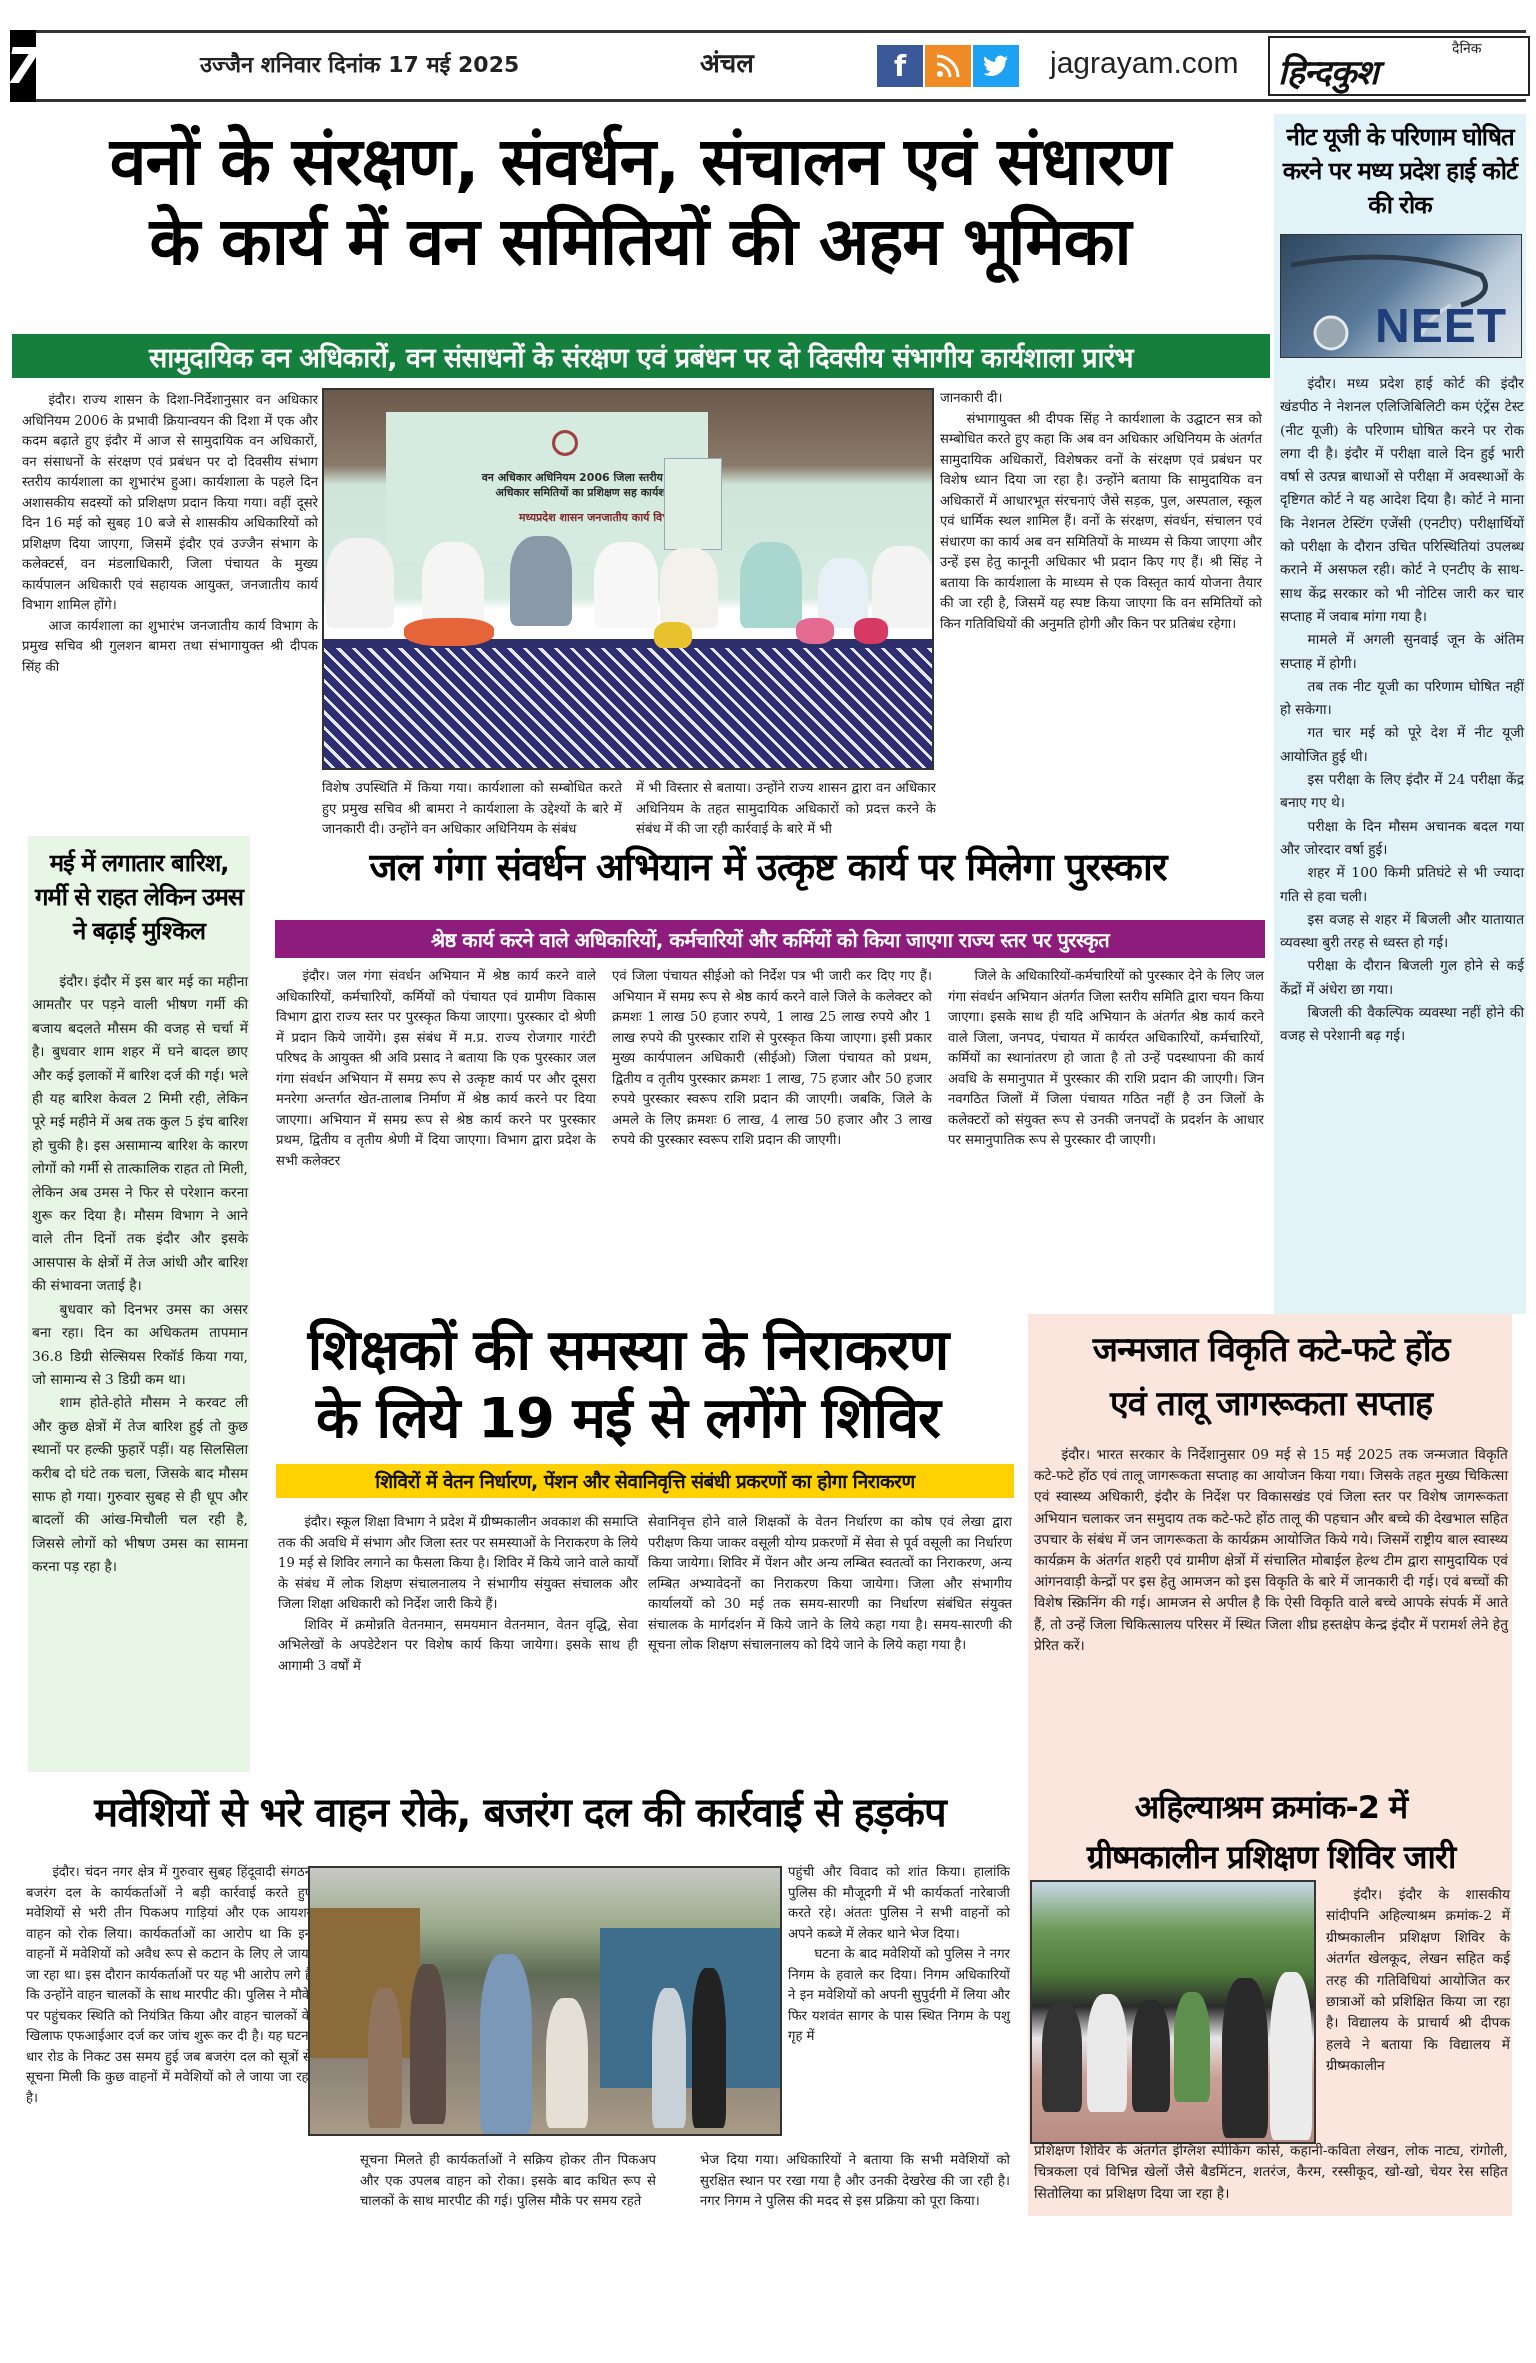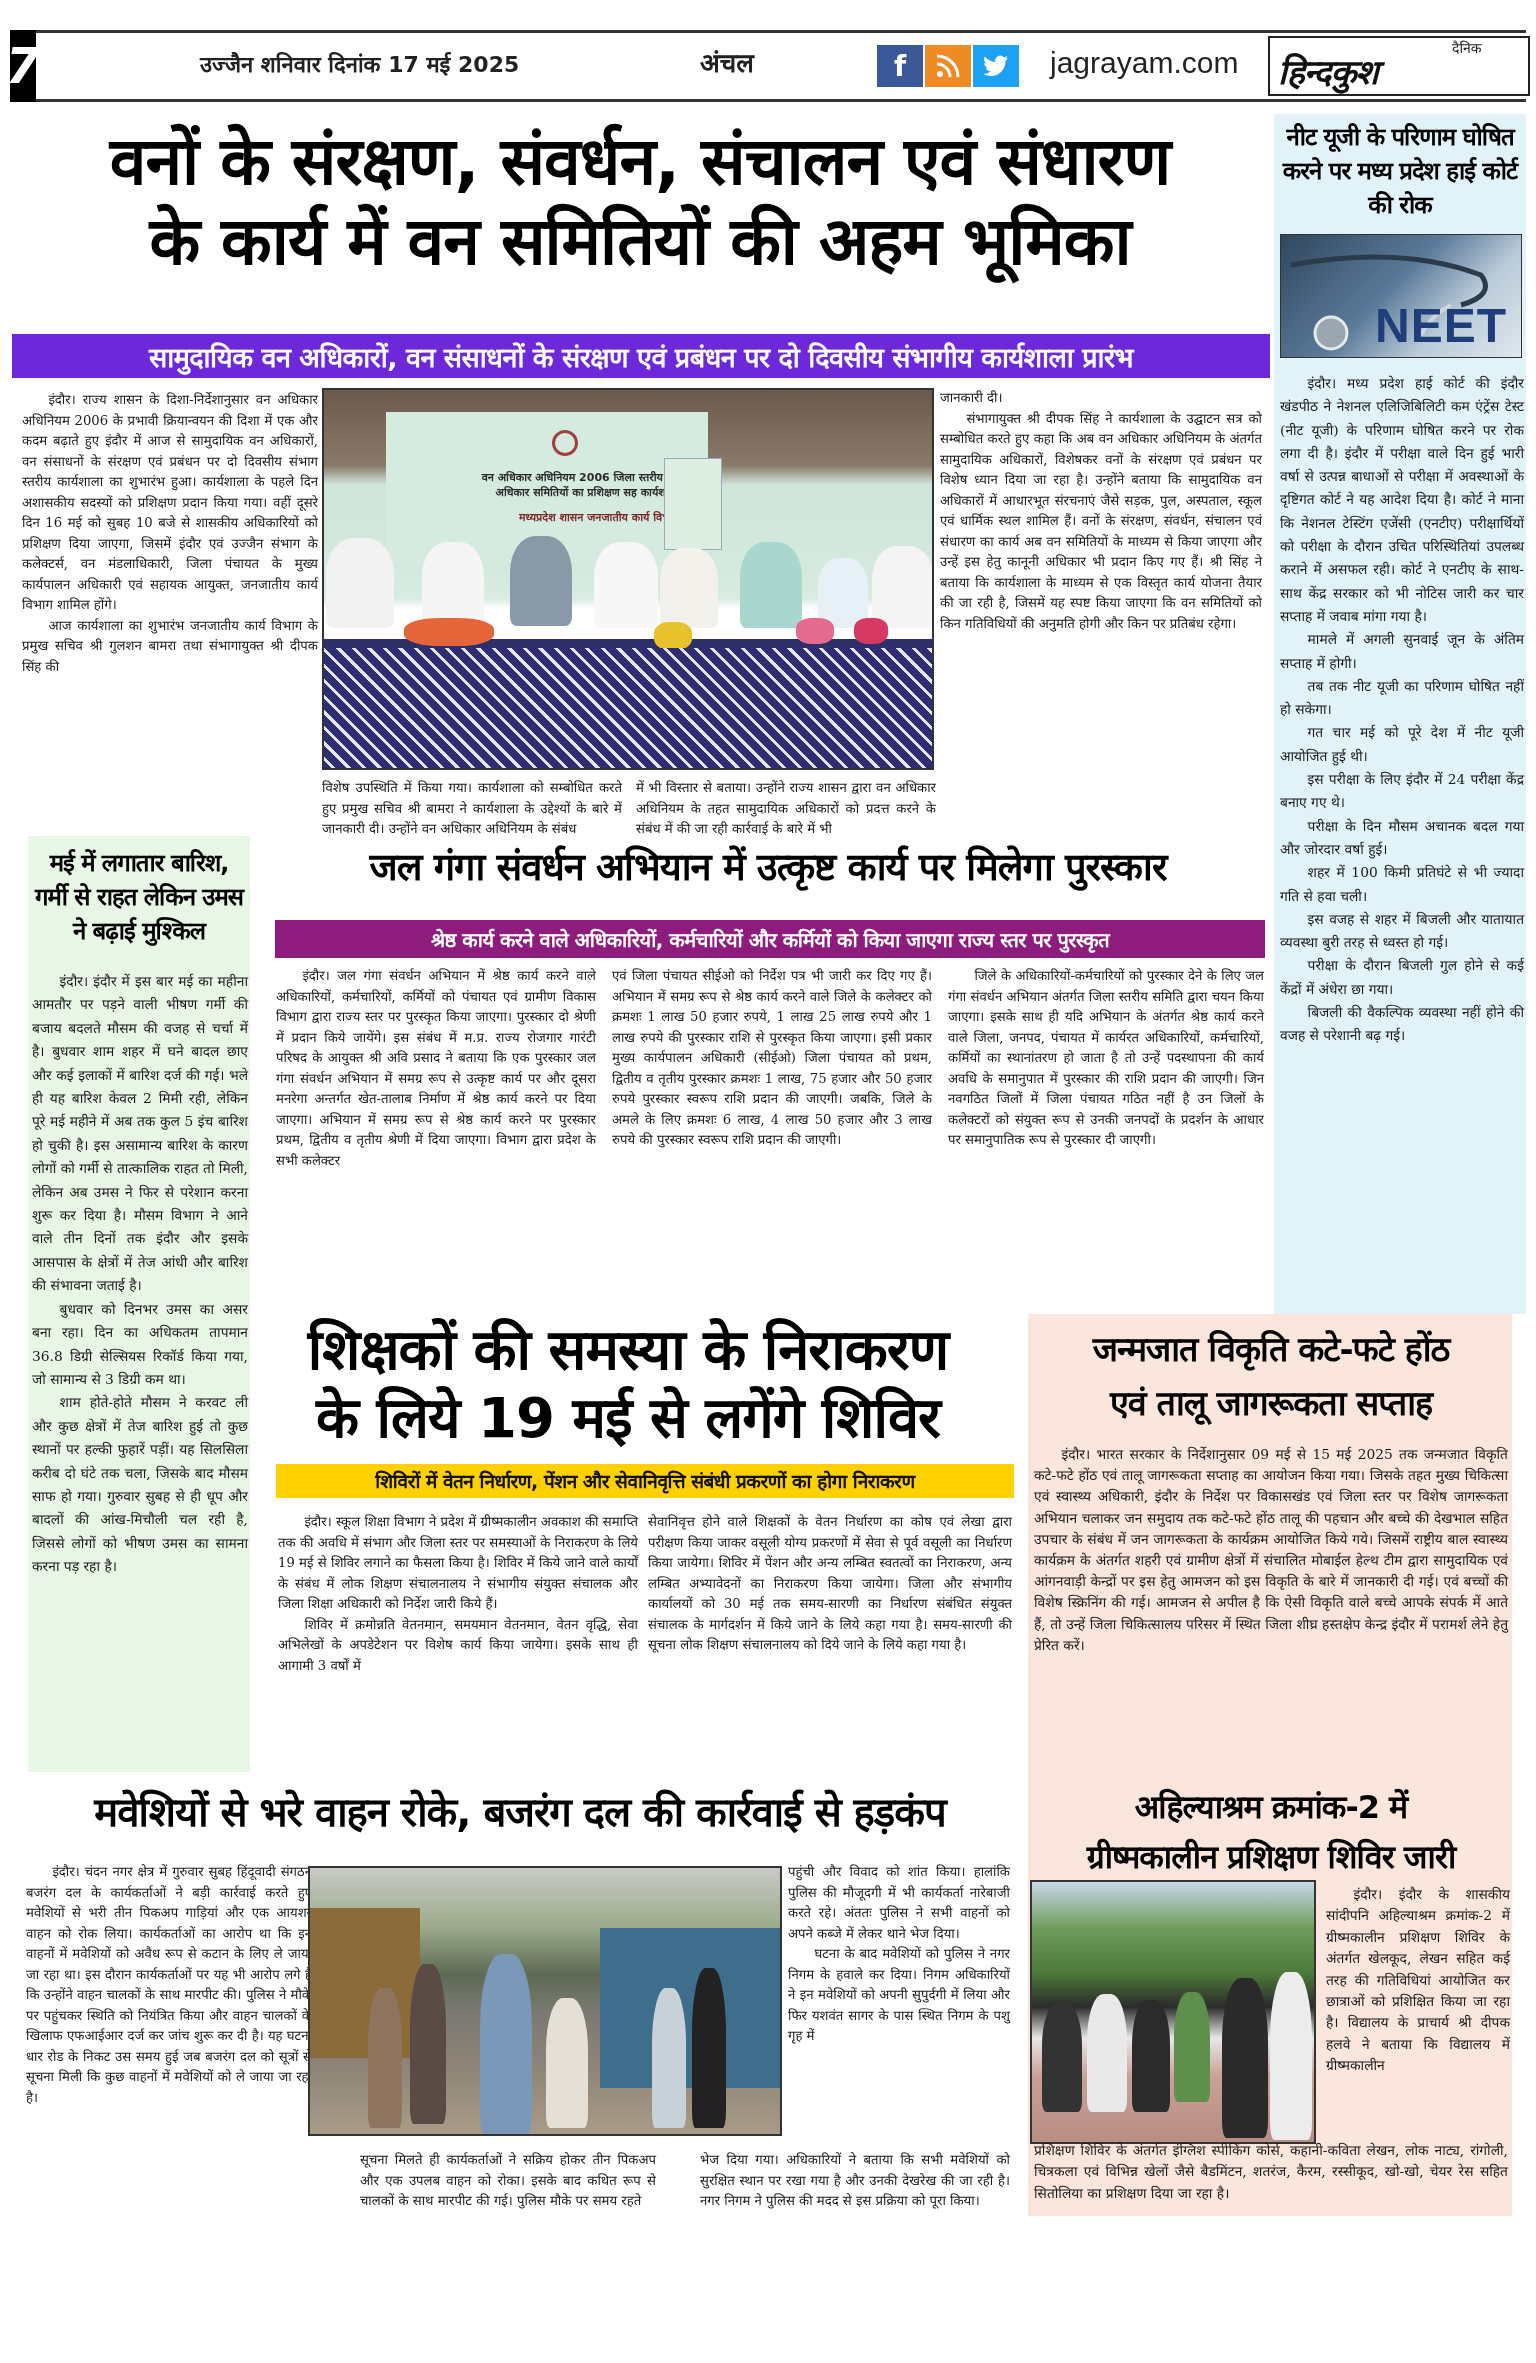--- a/index.html
+++ b/index.html
@@ -21,21 +21,21 @@
   .soc.fb { background: #3b5998; }
   .soc.rss { background: #f08a24; font-size: 22px; }
   .soc.tw { background: #1da1f2; font-size: 22px; }
   #site-url { left: 1050px; top: 46px; font-size: 30px; color: #222; font-family: "Liberation Sans", sans-serif; }
   #logo-box { left: 1268px; top: 36px; width: 262px; height: 60px; border: 2px solid #222; }
   #logo-daily { left: 1452px; top: 38px; font-size: 14px; color: #222; }
   #logo-name { left: 1278px; top: 48px; font-size: 34px; font-weight: bold; font-style: italic; color: #111; letter-spacing: -1px; }
 
   
   #lead-headline { left: 20px; top: 122px; width: 1240px; font-size: 66px; line-height: 80px; }
-  #lead-strap { left: 12px; top: 334px; width: 1258px; height: 44px; background: #6d28d9; color: #fff; font-size: 27px; font-weight: bold; display: flex; align-items: center; justify-content: center; letter-spacing: -0.5px; }
+  #lead-strap { left: 12px; top: 334px; width: 1258px; height: 44px; background: #15803d; color: #fff; font-size: 27px; font-weight: bold; display: flex; align-items: center; justify-content: center; letter-spacing: -0.5px; }
   #lead-col1 { left: 22px; top: 390px; width: 296px; }
   #lead-photo { left: 322px; top: 388px; width: 612px; height: 382px; border: 2px solid #333; overflow: hidden; background: linear-gradient(180deg, #6b5a4c 0%, #8a7a6a 20%, #cfe5d9 25%, #d7ebe0 55%, #fff 58%, #fff 66%, #2d2f6a 66%, #35367a 100%); }
   #lead-col2 { left: 322px; top: 778px; width: 300px; }
   #lead-col3 { left: 636px; top: 778px; width: 300px; }
   #lead-col4 { left: 940px; top: 388px; width: 322px; }
 
   
   #neet-box { left: 1274px; top: 114px; width: 252px; height: 1200px; background: #e1f2f8; }
   #neet-headline { left: 1280px; top: 120px; width: 240px; font-size: 24px; line-height: 34px; }
   #neet-image { left: 1280px; top: 234px; width: 242px; height: 124px; background: linear-gradient(135deg, #30475e 0%, #5a7a9a 45%, #b9cad8 70%, #dfe7ee 100%); border: 1px solid #333; overflow: hidden; }

